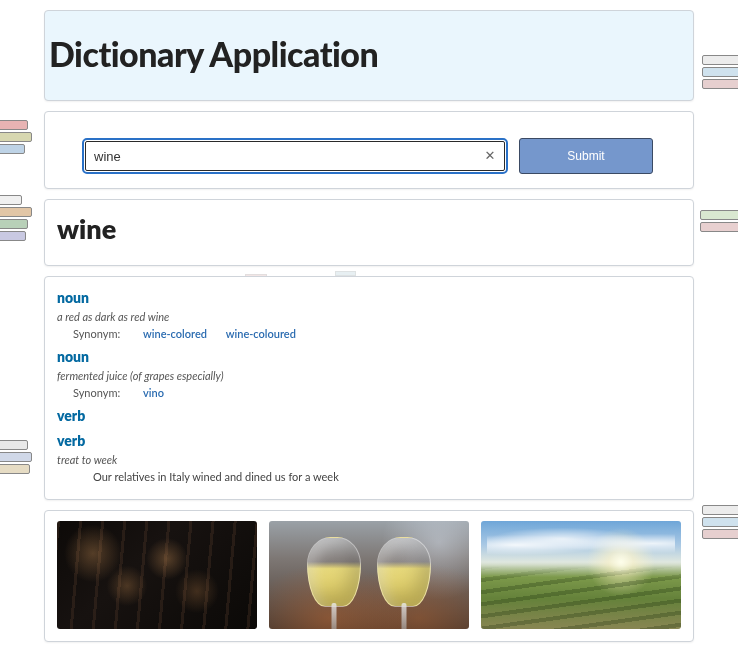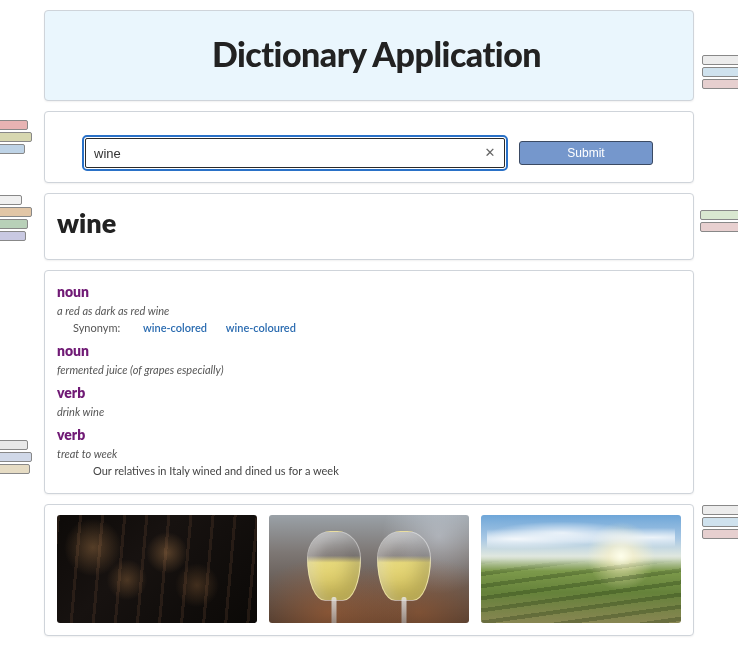--- a/index.html
+++ b/index.html
@@ -32,22 +32,22 @@
     }
     .card {
       background: #ffffff;
       border: 1px solid #cfd4da;
       border-radius: 4px;
       box-shadow: 0 1px 2px rgba(0,0,0,0.06);
       margin-bottom: 10px;
     }
     .title-card {
       background: #eaf6fd;
-      text-align: center;
-      padding: 22px 10px 26px 25px;
+      text-align: left;
+      padding: 22px 10px 26px 4px;
     }
     .title-card h1 {
       font-size: 34px;
       font-weight: 900;
       letter-spacing: -0.5px;
       color: #222;
     }
     .search-card {
       padding: 26px 40px 14px 40px;
     }
@@ -79,21 +79,21 @@
       width: 16px; height: 16px;
       line-height: 14px;
       text-align: center;
       font-size: 13px;
       color: #666;
       cursor: pointer;
       user-select: none;
     }
     .submit-btn {
       width: 134px;
-      height: 24px;
+      height: 36px;
       background: #7597cc;
       color: #fff;
       border: 1px solid #3b4a63;
       border-radius: 3px;
       font-size: 12px;
       cursor: pointer;
     }
     .suggested {
       font-size: 9px;
       color: #999;
@@ -112,21 +112,21 @@
     .phonetic {
       font-size: 12px;
       color: #e23f57;
     }
     .defs-card {
       padding: 10px 12px 16px 12px;
     }
     .pos {
       font-size: 14px;
       font-weight: 800;
-      color: #701a75;
+      color: #0369a1;
       margin-top: 8px;
       margin-bottom: 4px;
     }
     .pos:first-child { margin-top: 2px; }
     .def {
       font-size: 11px;
       font-style: italic;
       color: #555;
       margin-bottom: 4px;
     }
@@ -299,23 +299,26 @@
     <div class="pos">noun</div>
     <div class="def">a red as dark as red wine</div>
     <div class="syn-row">
       <span class="label">Synonym:</span>
       <span class="syn">wine-colored</span>
       <span class="syn">wine-coloured</span>
     </div>
 
     <div class="pos">noun</div>
     <div class="def">fermented juice (of grapes especially)</div>
+    <div class="syn-row">
+      <span class="label">Synonym:</span>
+      <span class="syn">vino</span>
+    </div>
 
     <div class="pos">verb</div>
-    <div class="def">drink wine</div>
 
     <div class="pos">verb</div>
     <div class="def">treat to week</div>
     <div class="example">Our relatives in Italy wined and dined us for a week</div>
   </div>
 
   <div class="card images-card">
     <div class="images-row">
       <div class="img-box img1" title="wine cellar"></div>
       <div class="img-box img2" title="wine glasses">

